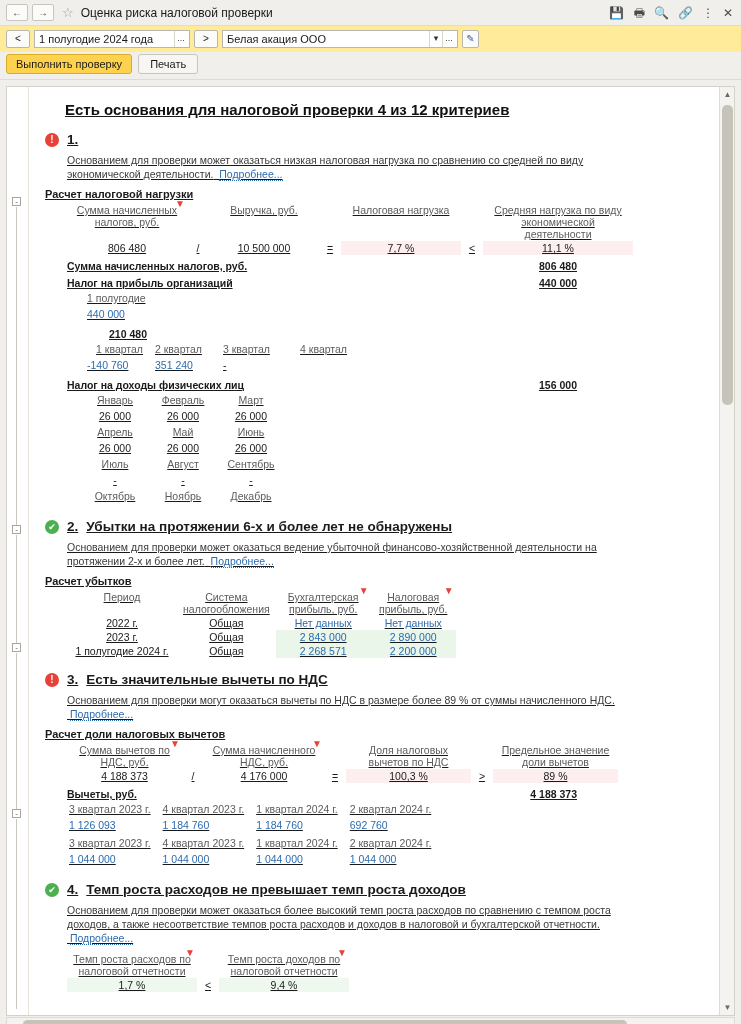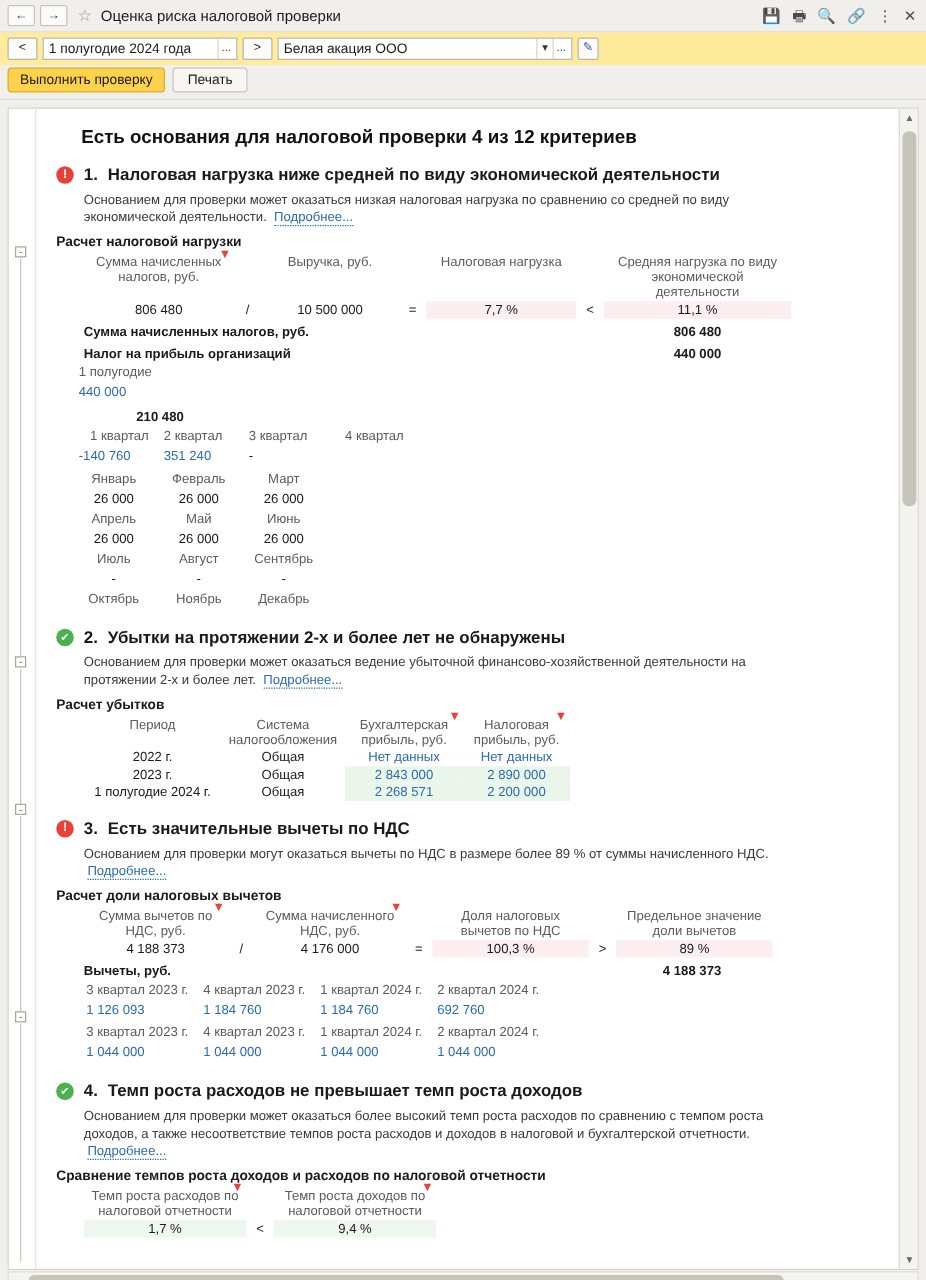--- a/index.html
+++ b/index.html
@@ -126,20 +126,21 @@
   .gut-box {
     position: absolute; left: 5px; width: 9px; height: 9px;
     border: 1px solid #a9a69d; background: #fff;
     font-size: 8px; line-height: 7px; text-align: center; color: #555;
   }
   .gut-line { position: absolute; left: 9px; width: 1px; background: #c9c6bd; }
   .page {
     position: absolute; left: 22px; right: 16px; top: 0; bottom: 0;
     padding: 10px 22px 0 16px;
     overflow: hidden;
+    text-decoration: underline;
   }
   h1.maintitle {
     font-size: 15px; font-weight: bold; margin: 4px 0 14px 20px; color: #111;
   }
   
   .crit { margin-bottom: 14px; position: relative; }
   .crit-head { display: flex; align-items: center; gap: 8px; margin-bottom: 6px; }
   .badge {
     width: 14px; height: 14px; border-radius: 50%;
     display: inline-block; position: relative; flex: 0 0 auto;
@@ -162,21 +163,21 @@
   .ctr { text-align: center; }
   .blue { color: #2b6cb0; }
   .cell-pink { background: #fdeef0; text-align: center; }
   .cell-green { background: #eaf6ea; text-align: center; }
   .cell-greenlite { background: #eef8ee; text-align: center; }
   .red-tick { position: absolute; right: 2px; top: -4px; color: #e8413a; font-size: 10px; line-height: 1; }
   .op { text-align: center; width: 22px; }
   .summary-row { display: flex; margin-left: 22px; font-size: 10.5px; font-weight: bold; margin-top: 5px; }
   .summary-row .lbl { flex: 0 0 430px; }
   .summary-row .amt { text-align: right; width: 80px; }
-  .period-grid { margin-left: 16px; }
+  .period-grid { margin-left: 40px; }
   .period-grid td { font-size: 10.5px; padding: 1px 10px 1px 0; min-width: 66px; }
   
   .vscroll {
     position: absolute; right: 0; top: 0; bottom: 0; width: 15px;
     background: #f4f3ef; border-left: 1px solid #dedbd2;
   }
   .vthumb {
     position: absolute; left: 2px; width: 11px; top: 18px; height: 300px;
     background: #c6c3ba; border-radius: 5px;
   }
@@ -239,21 +240,20 @@
       <div class="gut-line" style="top:732px; height:190px"></div>
     </div>
 
     <div class="page">
       <h1 class="maintitle">Есть основания для налоговой проверки 4 из 12 критериев</h1>
 
       <div class="crit">
         <div class="crit-head">
           <span class="badge err"></span>
           <span class="crit-title">1.</span>
-          <span class="crit-title">Налоговая нагрузка ниже средней по виду экономической деятельности</span>
         </div>
         <div class="crit-desc">
           <span>Основанием для проверки может оказаться низкая налоговая нагрузка по сравнению со средней по виду экономической деятельности.</span>
           &nbsp;<a class="lnk" href="#">Подробнее...</a>
         </div>
         <div class="sub-head">Расчет налоговой нагрузки</div>
         <table class="tbl">
           <tbody>
               <tr>
             <th class="colhdr" style="width:120px"><span class="red-tick">▼</span><span>Сумма начисленных налогов, руб.</span></th>
@@ -309,20 +309,24 @@
           </tr>
           <tr>
             <td class="blue">-140 760</td>
             <td class="blue">351 240</td>
             <td>-</td>
             <td></td>
           </tr>
         </tbody>
           </table>
 
+        <div class="summary-row">
+          <span class="lbl">Налог на доходы физических лиц</span>
+          <span class="amt">156 000</span>
+        </div>
         <table class="period-grid">
           <tbody>
               <tr>
             <td class="colhdr">Январь</td>
             <td class="colhdr">Февраль</td>
             <td class="colhdr">Март</td>
           </tr>
           <tr>
             <td class="ctr">26 000</td>
             <td class="ctr">26 000</td>
@@ -354,21 +358,21 @@
             <td class="colhdr">Декабрь</td>
           </tr>
         </tbody>
           </table>
       </div>
 
       <div class="crit">
         <div class="crit-head">
           <span class="badge ok"></span>
           <span class="crit-title">2.</span>
-          <span class="crit-title">Убытки на протяжении 2-х и более лет не обнаружены</span>
+          <span class="crit-title">Убытки на протяжении 6-х и более лет не обнаружены</span>
         </div>
         <div class="crit-desc">
           <span>Основанием для проверки может оказаться ведение убыточной финансово-хозяйственной деятельности на протяжении 2-х и более лет.</span>
           &nbsp;<a class="lnk" href="#">Подробнее...</a>
         </div>
         <div class="sub-head">Расчет убытков</div>
         <table class="tbl">
           <tbody>
               <tr>
             <th class="colhdr" style="width:110px">Период</th>
@@ -474,21 +478,20 @@
       <div class="crit">
         <div class="crit-head">
           <span class="badge ok"></span>
           <span class="crit-title">4.</span>
           <span class="crit-title">Темп роста расходов не превышает темп роста доходов</span>
         </div>
         <div class="crit-desc">
           <span>Основанием для проверки может оказаться более высокий темп роста расходов по сравнению с темпом роста доходов, а также несоответствие темпов роста расходов и доходов в налоговой и бухгалтерской отчетности.</span>
           &nbsp;<a class="lnk" href="#">Подробнее...</a>
         </div>
-        <div class="sub-head">Сравнение темпов роста доходов и расходов по налоговой отчетности</div>
         <table class="tbl">
           <tbody>
               <tr>
             <th class="colhdr" style="width:130px"><span class="red-tick">▼</span><span>Темп роста расходов по налоговой отчетности</span></th>
             <th class="op"></th>
             <th class="colhdr" style="width:130px"><span class="red-tick">▼</span><span>Темп роста доходов по налоговой отчетности</span></th>
           </tr>
           <tr>
             <td class="cell-greenlite">1,7 %</td>
             <td class="op">&lt;</td>

